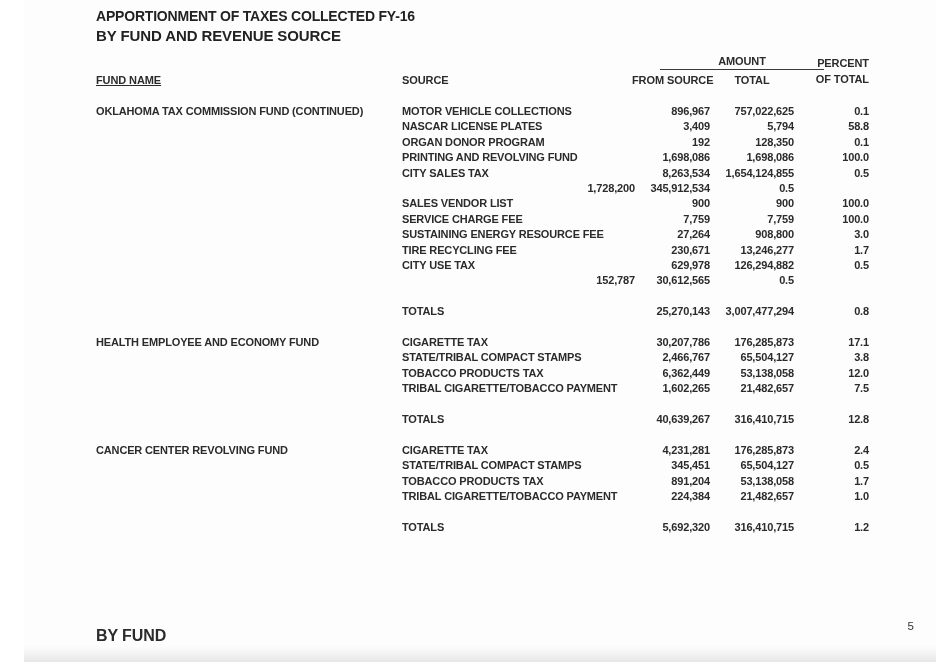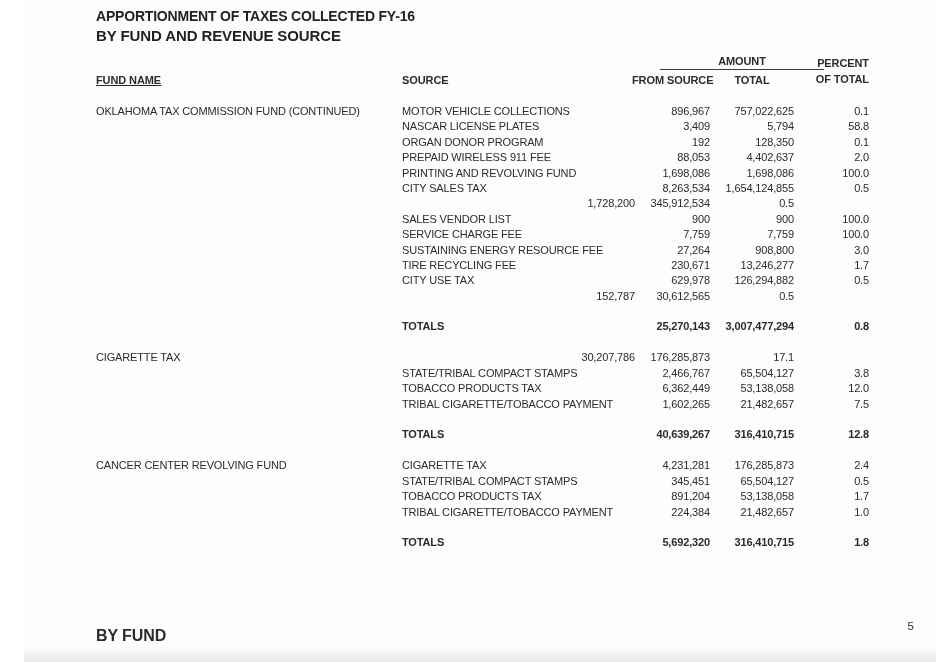--- a/index.html
+++ b/index.html
@@ -43,20 +43,21 @@
   .sections {
     position: absolute; left: 72px; top: 104px; width: 773px;
   }
   .section { margin-bottom: 16px; }
   .row {
     display: grid;
     grid-template-columns: 306px 233px 75px 84px 75px;
     height: 15.4px; line-height: 15.4px;
     font-size: 11px; letter-spacing: -0.15px;
     white-space: nowrap;
+    font-weight: bold;
   }
   .cell-fund   { overflow: hidden; }
   .cell-source { overflow: hidden; }
   .cell-from, .cell-total, .cell-pct { text-align: right; }
   .totals-row { margin-top: 15px; font-weight: 700; }
   .totals-row .cell-source { font-weight: 700; }
 
   .footer-left {
     position: absolute; left: 72px; top: 627px;
     font-size: 16px; font-weight: 600; letter-spacing: -0.1px;
@@ -106,27 +107,20 @@
         </div>
         <div class="row">
           <div class="cell-fund"></div>
           <div class="cell-source">ORGAN DONOR PROGRAM</div>
           <div class="cell-from">192</div>
           <div class="cell-total">128,350</div>
           <div class="cell-pct">0.1</div>
         </div>
         <div class="row">
           <div class="cell-fund"></div>
-          <div class="cell-source">PREPAID WIRELESS 911 FEE</div>
-          <div class="cell-from">88,053</div>
-          <div class="cell-total">4,402,637</div>
-          <div class="cell-pct">2.0</div>
-        </div>
-        <div class="row">
-          <div class="cell-fund"></div>
           <div class="cell-source">PRINTING AND REVOLVING FUND</div>
           <div class="cell-from">1,698,086</div>
           <div class="cell-total">1,698,086</div>
           <div class="cell-pct">100.0</div>
         </div>
         <div class="row">
           <div class="cell-fund"></div>
           <div class="cell-source">CITY SALES TAX</div>
           <div class="cell-from">8,263,534</div>
           <div class="cell-total">1,654,124,855</div>
@@ -182,20 +176,21 @@
         <div class="row totals-row">
           <div class="cell-fund"></div>
           <div class="cell-source">TOTALS</div>
           <div class="cell-from">25,270,143</div>
           <div class="cell-total">3,007,477,294</div>
           <div class="cell-pct">0.8</div>
         </div>
       </div>
       <div class="section">
         <div class="row">
+          <div class="cell-fund">HEALTH EMPLOYEE AND ECONOMY FUND</div>
           <div class="cell-source">CIGARETTE TAX</div>
           <div class="cell-from">30,207,786</div>
           <div class="cell-total">176,285,873</div>
           <div class="cell-pct">17.1</div>
         </div>
         <div class="row">
           <div class="cell-fund"></div>
           <div class="cell-source">STATE/TRIBAL COMPACT STAMPS</div>
           <div class="cell-from">2,466,767</div>
           <div class="cell-total">65,504,127</div>
@@ -250,21 +245,21 @@
           <div class="cell-source">TRIBAL CIGARETTE/TOBACCO PAYMENT</div>
           <div class="cell-from">224,384</div>
           <div class="cell-total">21,482,657</div>
           <div class="cell-pct">1.0</div>
         </div>
         <div class="row totals-row">
           <div class="cell-fund"></div>
           <div class="cell-source">TOTALS</div>
           <div class="cell-from">5,692,320</div>
           <div class="cell-total">316,410,715</div>
-          <div class="cell-pct">1.8</div>
+          <div class="cell-pct">1.2</div>
         </div>
       </div>
     </div>
 
   <div class="footer-left">BY FUND</div>
   <div class="page-number">5</div>
   <div class="bottom-bar"></div>
 
 </div>
 

